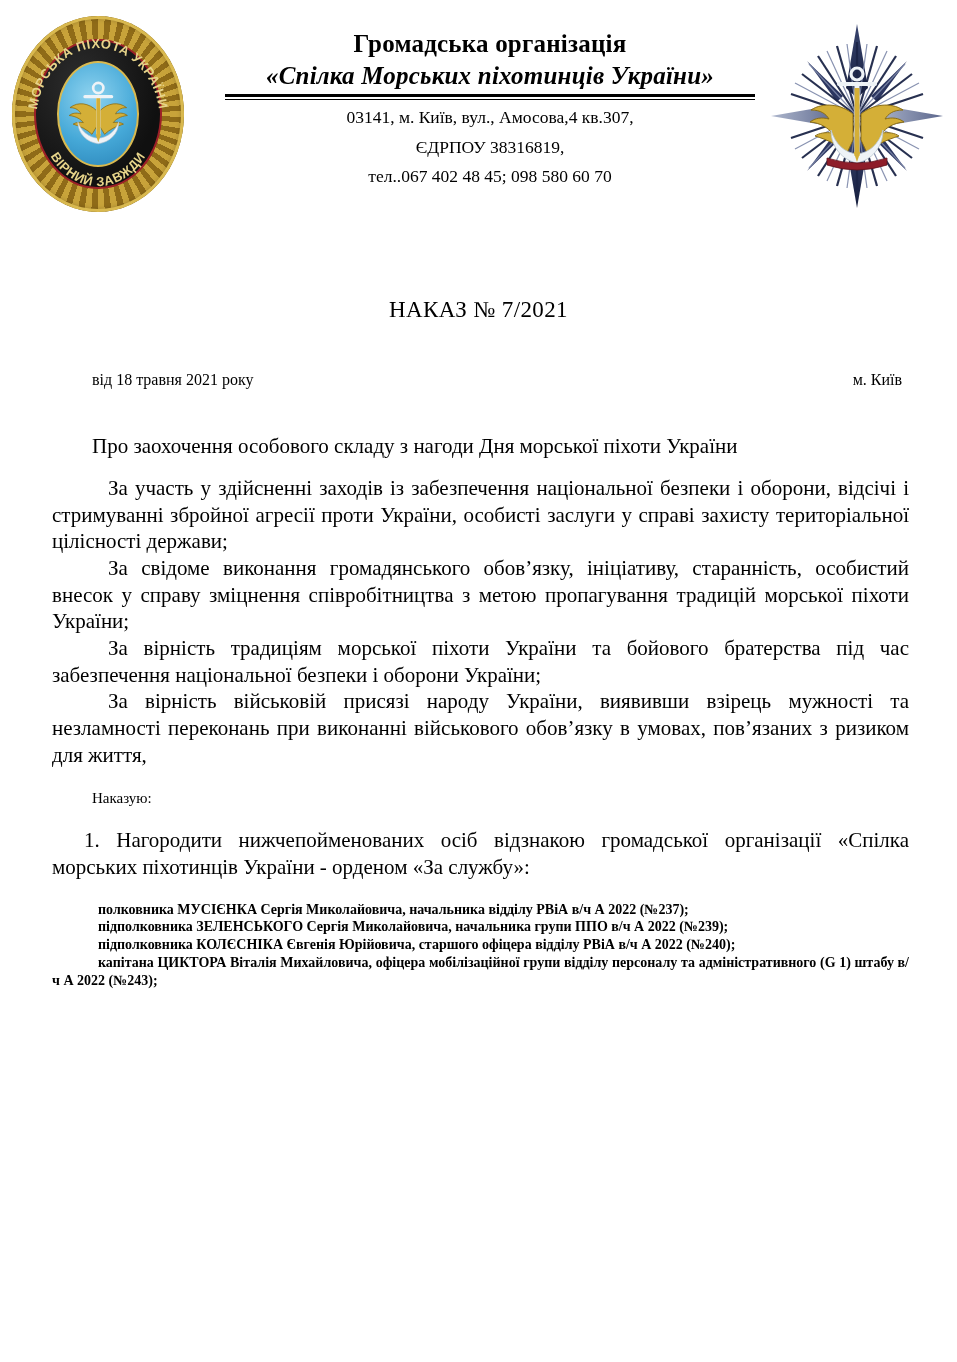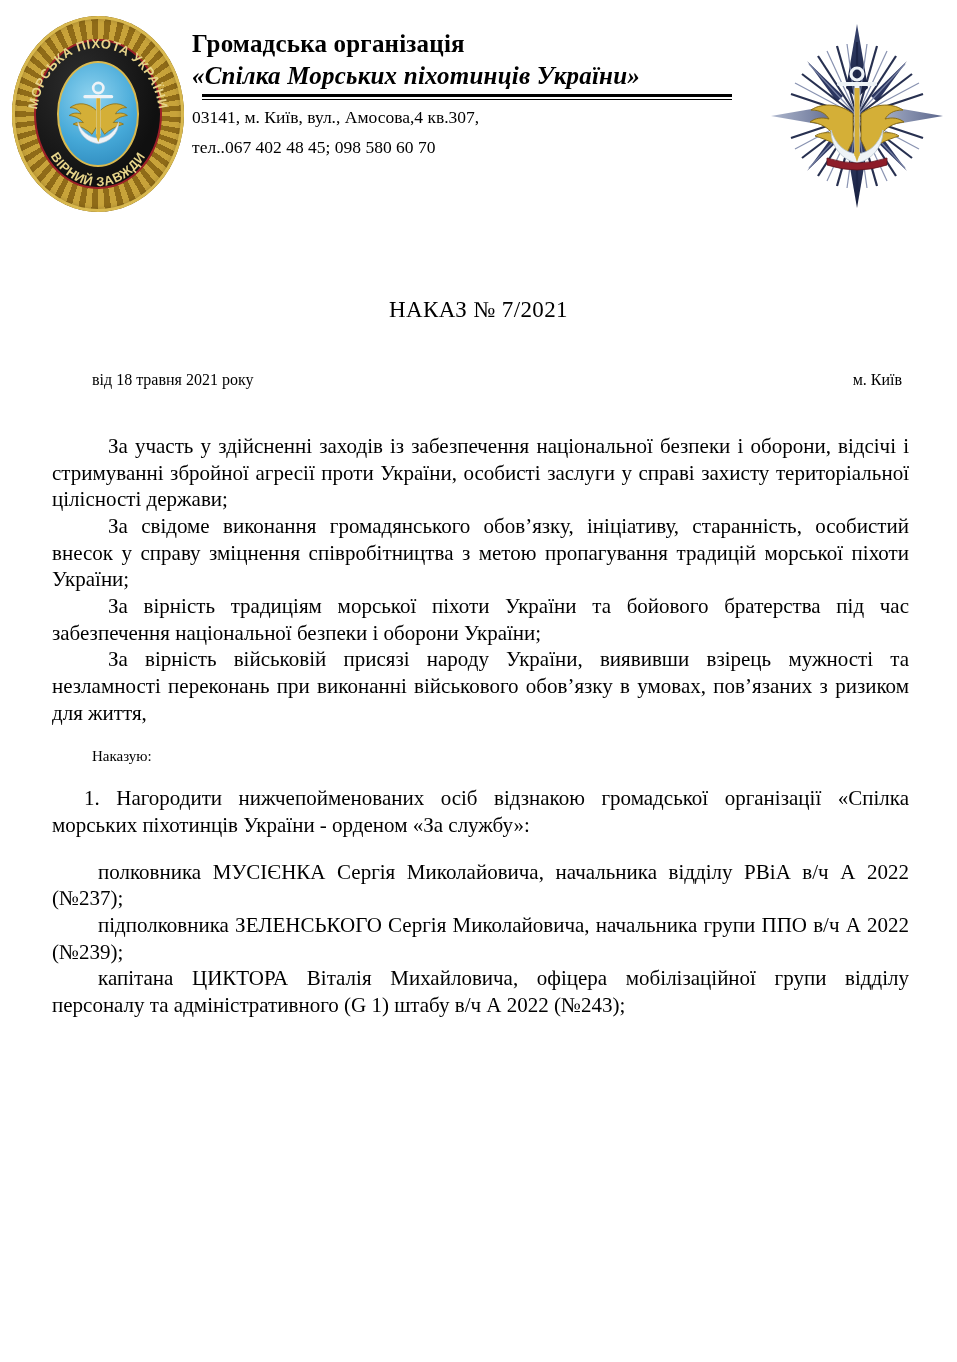--- a/index.html
+++ b/index.html
@@ -25,24 +25,24 @@
   }
 
   
   .header {
     position: relative;
     height: 225px;
   }
 
   .header-center {
     position: absolute;
-    left: 192px;
+    left: 215px;
     top: 30px;
     width: 550px;
-    text-align: left;
+    text-align: center;
   }
   .org-line1 {
     font-size: 25px;
     font-weight: bold;
     line-height: 1.15;
     letter-spacing: 0.2px;
   }
   .org-line2 {
     font-size: 25px;
     font-weight: bold;
@@ -160,21 +160,21 @@
     font-size: 16px;
     gap: 12px;
   }
   .subject {
     margin-top: 45px;
     padding-left: 92px;
     font-size: 21px;
   }
 
   .content {
-    margin-top: 44px;
+    margin-top: 16px;
     padding: 0 48px 0 52px;
   }
   p.para {
     margin: 0;
     font-size: 21px;
     line-height: 1.27;
     text-align: justify;
     text-indent: 56px;
   }
   .order-head {
@@ -186,24 +186,25 @@
   p.item {
     margin: 20px 0 0 0;
     font-size: 21px;
     line-height: 1.27;
     text-align: justify;
     text-indent: 32px;
   }
   .awards { margin-top: 20px; }
   p.award {
     margin: 0;
-    font-size: 21px;
+    font-size: 14px;
     line-height: 1.27;
     text-align: justify;
     text-indent: 46px;
+    font-weight: bold;
   }
 </style>
 </head>
 <body>
 
 <div class="page">
 
   <div class="header">
 
     <div class="emblem-left">
@@ -240,20 +241,21 @@
     </div>
 
     <div class="header-center">
       <div class="org-line1">Громадська організація</div>
       <div class="org-line2">«Спілка Морських піхотинців України»</div>
       <div class="rule-wrap">
         <div class="rule-thick"></div>
         <div class="rule-thin"></div>
       </div>
       <div class="addr">03141, м. Київ, вул., Амосова,4 кв.307,</div>
+      <div class="addr">ЄДРПОУ 38316819,</div>
       <div class="addr">тел..067 402 48 45; 098 580 60 70</div>
     </div>
 
     <div class="emblem-right">
       <svg class="medal" viewBox="0 0 178 196" width="178" height="196">
         <defs>
           <linearGradient id="rayA" x1="0" y1="0" x2="0" y2="1">
             <stop offset="0%" stop-color="#39456f"></stop>
             <stop offset="100%" stop-color="#151d3c"></stop>
           </linearGradient>
@@ -333,31 +335,33 @@
     </div>
   </div>
 
   <div class="doc-title">НАКАЗ № 7/2021</div>
 
   <div class="dateline">
     <span>від 18 травня  2021 року</span>
     <span>м. Київ</span>
   </div>
 
+  <div class="subject">Про заохочення особового складу з нагоди Дня морської піхоти України</div>
 
   <div class="content">
     <p class="para">За участь у здійсненні заходів із забезпечення національної безпеки і оборони, відсічі і стримуванні збройної агресії проти України, особисті заслуги у справі захисту територіальної цілісності держави;</p>
     <p class="para">За свідоме виконання громадянського обов’язку, ініціативу, старанність, особистий внесок у справу зміцнення співробітництва з метою пропагування традицій морської піхоти України;</p>
     <p class="para"> За вірність традиціям морської піхоти України та бойового братерства під час забезпечення національної безпеки і оборони України;</p>
     <p class="para">За вірність військовій присязі народу України, виявивши взірець мужності та незламності переконань при виконанні військового обов’язку в умовах, пов’язаних з ризиком для життя,</p>
 
     <p class="order-head">Наказую:</p>
 
     <p class="item">1.  Нагородити нижчепойменованих осіб відзнакою громадської організації «Спілка морських піхотинців України - орденом «За службу»:</p>
 
     <div class="awards">
       <p class="award">полковника МУСІЄНКА Сергія Миколайовича, начальника відділу РВіА         в/ч А 2022 (№237);</p>
       <p class="award">підполковника ЗЕЛЕНСЬКОГО Сергія Миколайовича, начальника групи ППО   в/ч А 2022 (№239);</p>
+      <p class="award">підполковника КОЛЄСНІКА Євгенія Юрійовича, старшого офіцера відділу РВіА в/ч А 2022 (№240);</p>
       <p class="award">капітана ЦИКТОРА Віталія Михайловича, офіцера мобілізаційної групи відділу персоналу та адміністративного (G 1) штабу в/ч А 2022 (№243);</p>
     </div>
   </div>
 
 </div>
 
 </body></html>

